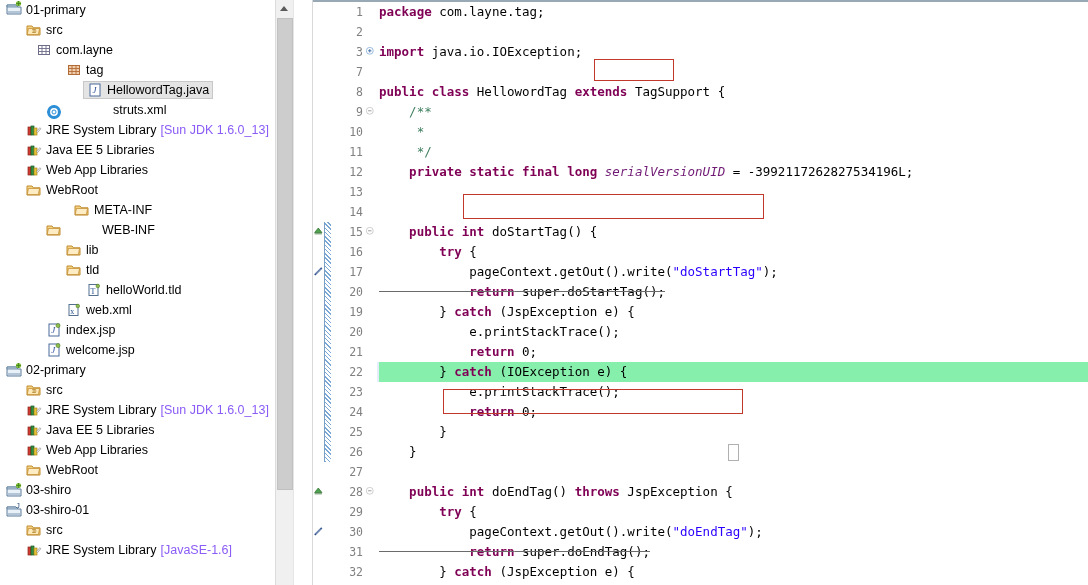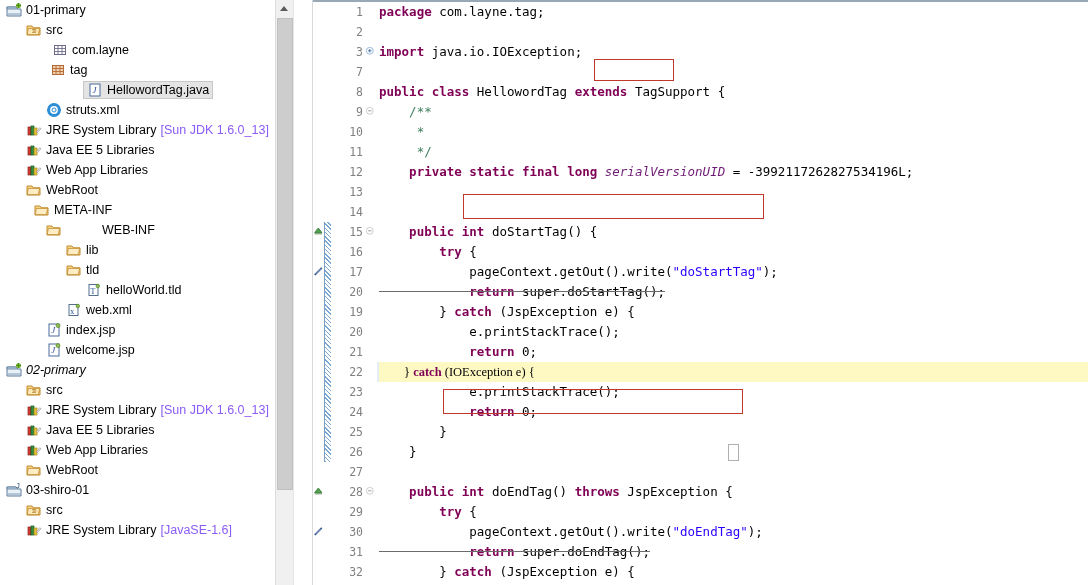--- a/index.html
+++ b/index.html
@@ -88,21 +88,21 @@
   .fold{position:absolute;left:1px;width:10px;height:10px;}
   .fold svg{display:block;}
 
   
   #code{
     position:absolute;left:66px;top:2px;right:0;height:456px;
     font-family:"DejaVu Sans Mono", monospace;font-size:12.5px;
     color:#000;white-space:pre;
   }
   #code .cl{height:20px;line-height:20px;position:relative;}
-  #code .cl.cur{background:#fef9c3;font-family:Liberation Serif, serif;}
+  #code .cl.cur{background:#86efac;}
   .kw{color:#7f0055;font-weight:bold;}
   .str{color:#2a00ff;}
   .cmt{color:#3f7f5f;}
   .fld{color:#701a75;font-style:italic;}
   .plain{color:#000;}
   .strike{text-decoration:line-through;text-decoration-color:#6b6b6b;}
 
   
   .annot{position:absolute;border:1px solid #c0392b;pointer-events:none;}
 
@@ -117,21 +117,21 @@
   .cur-hl{position:absolute;left:0;right:0;height:20px;background:#e4eefb;}
 </style>
 </head>
 <body>
 
 <div id="app">
 
   <div id="explorer">
     <div id="tree-host">
         <div class="tree-row" style="padding-left: 6px;">
-          <span class="" style="display: inline-flex; align-items: center;">
+          <span class="" style="display: inline-flex; ">
             <span class="ico">
               <svg xmlns="http://www.w3.org/2000/svg" width="16" height="16" viewBox="0 0 16 16">
                 <path d="M1 5h9l2 2h3v7H1z" fill="#e8f0f8" stroke="#5f7d9a" stroke-width="1"></path>
                 <path d="M1 5h9l2 2H1z" fill="#b9cfe2" stroke="#5f7d9a" stroke-width=".8"></path>
                 <path d="M2 12h12" stroke="#7e9ab3" stroke-width="1"></path>
                 <circle cx="12.5" cy="3.5" r="2.6" fill="#7fbf3f"></circle>
                 <path d="M10 3.5h5M12.5 1v5" stroke="#3c7a12" stroke-width=".7"></path>
               </svg>
             </span>
             <span class="lbl">01-primary</span>
@@ -142,32 +142,32 @@
             <span class="ico">
               <svg xmlns="http://www.w3.org/2000/svg" width="16" height="16" viewBox="0 0 16 16">
                 <path d="M1 4h5l1.4 1.8H14V13H1z" fill="#fbd98a" stroke="#c08a2e" stroke-width="1"></path>
                 <path d="M2.4 6.4h11.2L12.4 12.6H1.2z" fill="#fde9b8" stroke="#c08a2e" stroke-width=".8"></path>
                 <path d="M6.2 7.6h3.6M6.8 9h3.6M6.2 10.4h3.6" stroke="#a8761f" stroke-width=".8"></path>
               </svg>
             </span>
             <span class="lbl">src</span>
           </span>
         </div>
-        <div class="tree-row" style="padding-left: 52px;">
+        <div class="tree-row" style="padding-left: 24px; margin-left: 12px;">
           <span class="" style="display: inline-flex; align-items: center;">
             <span class="ico">
               <svg xmlns="http://www.w3.org/2000/svg" width="16" height="16" viewBox="0 0 16 16">
                 <rect x="2.5" y="3.5" width="11" height="9" fill="#ffffff" stroke="#6d6d8a" stroke-width="1"></rect>
                 <path d="M2.5 6.5h11M2.5 9.5h11M6 3.5v9M10 3.5v9" stroke="#6d6d8a" stroke-width=".9"></path>
               </svg>
             </span>
             <span class="lbl">com.layne</span>
           </span>
         </div>
-        <div class="tree-row" style="padding-left: 50px;">
+        <div class="tree-row" style="padding-left: 66px;">
           <span class="" style="display: inline-flex; align-items: center;">
             <span class="ico">
               <svg xmlns="http://www.w3.org/2000/svg" width="16" height="16" viewBox="0 0 16 16">
                 <rect x="2.5" y="3.5" width="11" height="9" fill="#f0cfae" stroke="#b36b35" stroke-width="1"></rect>
                 <path d="M2.5 6.5h11M2.5 9.5h11M6 3.5v9M10 3.5v9" stroke="#b36b35" stroke-width=".9"></path>
               </svg>
             </span>
             <span class="lbl">tag</span>
           </span>
         </div>
@@ -176,21 +176,21 @@
             <span class="ico">
               <svg xmlns="http://www.w3.org/2000/svg" width="16" height="16" viewBox="0 0 16 16">
                 <rect x="3" y="2" width="10" height="12" fill="#ffffff" stroke="#4a6b9a" stroke-width="1"></rect>
                 <text x="5.6" y="11.4" font-size="9" font-family="serif" font-style="italic" fill="#2a4d9a">J</text>
               </svg>
             </span>
             <span class="lbl">HellowordTag.java</span>
           </span>
         </div>
         <div class="tree-row" style="padding-left: 46px;">
-          <span class="" style="display: inline-flex; align-items: center;">
+          <span class="" style="display: inline-flex; align-items: flex-end; gap: 47px;">
             <span class="ico">
               <svg xmlns="http://www.w3.org/2000/svg" width="16" height="16" viewBox="0 0 16 16">
                 <circle cx="8" cy="8" r="5.4" fill="none" stroke="#2e8fd6" stroke-width="3"></circle>
                 <circle cx="8" cy="8" r="2" fill="#ffffff" stroke="#2e8fd6" stroke-width="1"></circle>
                 <path d="M8 1.2v2.4M8 12.4v2.4M1.2 8h2.4M12.4 8h2.4" stroke="#2e8fd6" stroke-width="2.2"></path>
               </svg>
             </span>
             <span class="lbl">struts.xml</span>
           </span>
         </div>
@@ -238,21 +238,21 @@
           <span class="" style="display: inline-flex; align-items: center;">
             <span class="ico">
               <svg xmlns="http://www.w3.org/2000/svg" width="16" height="16" viewBox="0 0 16 16">
                 <path d="M1 4h5l1.4 1.8H14V13H1z" fill="#fbd98a" stroke="#c08a2e" stroke-width="1"></path>
                 <path d="M2.4 6.4h11.2L12.4 12.6H1.2z" fill="#fdecc4" stroke="#c08a2e" stroke-width=".8"></path>
               </svg>
             </span>
             <span class="lbl">WebRoot</span>
           </span>
         </div>
-        <div class="tree-row" style="padding-left: 34px;">
+        <div class="tree-row" style="padding-left: 74px;">
           <span class="" style="display: inline-flex; align-items: center;">
             <span class="ico">
               <svg xmlns="http://www.w3.org/2000/svg" width="16" height="16" viewBox="0 0 16 16">
                 <path d="M1 4h5l1.4 1.8H14V13H1z" fill="#fbd98a" stroke="#c08a2e" stroke-width="1"></path>
                 <path d="M2.4 6.4h11.2L12.4 12.6H1.2z" fill="#fdecc4" stroke="#c08a2e" stroke-width=".8"></path>
               </svg>
             </span>
             <span class="lbl">META-INF</span>
           </span>
         </div>
@@ -330,21 +330,21 @@
             <span class="ico">
               <svg xmlns="http://www.w3.org/2000/svg" width="16" height="16" viewBox="0 0 16 16">
                 <rect x="3" y="2" width="10" height="12" fill="#ffffff" stroke="#4a6b9a" stroke-width="1"></rect>
                 <text x="5.2" y="11.4" font-size="9" font-family="serif" font-style="italic" fill="#2a4d9a">J</text>
                 <circle cx="12" cy="3.6" r="2" fill="#8fbf4f" stroke="#4e7a1e" stroke-width=".6"></circle>
               </svg>
             </span>
             <span class="lbl">welcome.jsp</span>
           </span>
         </div>
-        <div class="tree-row" style="padding-left: 6px; font-style: italic;">
+        <div class="tree-row" style="padding-left: 6px;">
           <span class="" style="display: inline-flex; align-items: center;">
             <span class="ico">
               <svg xmlns="http://www.w3.org/2000/svg" width="16" height="16" viewBox="0 0 16 16">
                 <path d="M1 5h9l2 2h3v7H1z" fill="#e8f0f8" stroke="#5f7d9a" stroke-width="1"></path>
                 <path d="M1 5h9l2 2H1z" fill="#b9cfe2" stroke="#5f7d9a" stroke-width=".8"></path>
                 <path d="M2 12h12" stroke="#7e9ab3" stroke-width="1"></path>
                 <circle cx="12.5" cy="3.5" r="2.6" fill="#7fbf3f"></circle>
                 <path d="M10 3.5h5M12.5 1v5" stroke="#3c7a12" stroke-width=".7"></path>
               </svg>
             </span>
@@ -405,20 +405,34 @@
         </div>
         <div class="tree-row" style="padding-left: 26px;">
           <span class="" style="display: inline-flex; align-items: center;">
             <span class="ico">
               <svg xmlns="http://www.w3.org/2000/svg" width="16" height="16" viewBox="0 0 16 16">
                 <path d="M1 4h5l1.4 1.8H14V13H1z" fill="#fbd98a" stroke="#c08a2e" stroke-width="1"></path>
                 <path d="M2.4 6.4h11.2L12.4 12.6H1.2z" fill="#fdecc4" stroke="#c08a2e" stroke-width=".8"></path>
               </svg>
             </span>
             <span class="lbl">WebRoot</span>
+          </span>
+        </div>
+        <div class="tree-row" style="padding-left: 6px;">
+          <span class="" style="display: inline-flex; align-items: center;">
+            <span class="ico">
+              <svg xmlns="http://www.w3.org/2000/svg" width="16" height="16" viewBox="0 0 16 16">
+                <path d="M1 5h9l2 2h3v7H1z" fill="#e8f0f8" stroke="#5f7d9a" stroke-width="1"></path>
+                <path d="M1 5h9l2 2H1z" fill="#b9cfe2" stroke="#5f7d9a" stroke-width=".8"></path>
+                <path d="M2 12h12" stroke="#7e9ab3" stroke-width="1"></path>
+                <circle cx="12.5" cy="3.5" r="2.6" fill="#7fbf3f"></circle>
+                <path d="M10 3.5h5M12.5 1v5" stroke="#3c7a12" stroke-width=".7"></path>
+              </svg>
+            </span>
+            <span class="lbl">03-shiro</span>
           </span>
         </div>
         <div class="tree-row" style="padding-left: 6px;">
           <span class="" style="display: inline-flex; align-items: center;">
             <span class="ico">
               <svg xmlns="http://www.w3.org/2000/svg" width="16" height="16" viewBox="0 0 16 16">
                 <path d="M1 5h9l2 2h3v7H1z" fill="#e8f0f8" stroke="#5f7d9a" stroke-width="1"></path>
                 <path d="M1 5h9l2 2H1z" fill="#b9cfe2" stroke="#5f7d9a" stroke-width=".8"></path>
                 <path d="M2 12h12" stroke="#7e9ab3" stroke-width="1"></path>
                 <text x="10" y="6" font-size="7" font-family="monospace" fill="#2a4d75">J</text>

